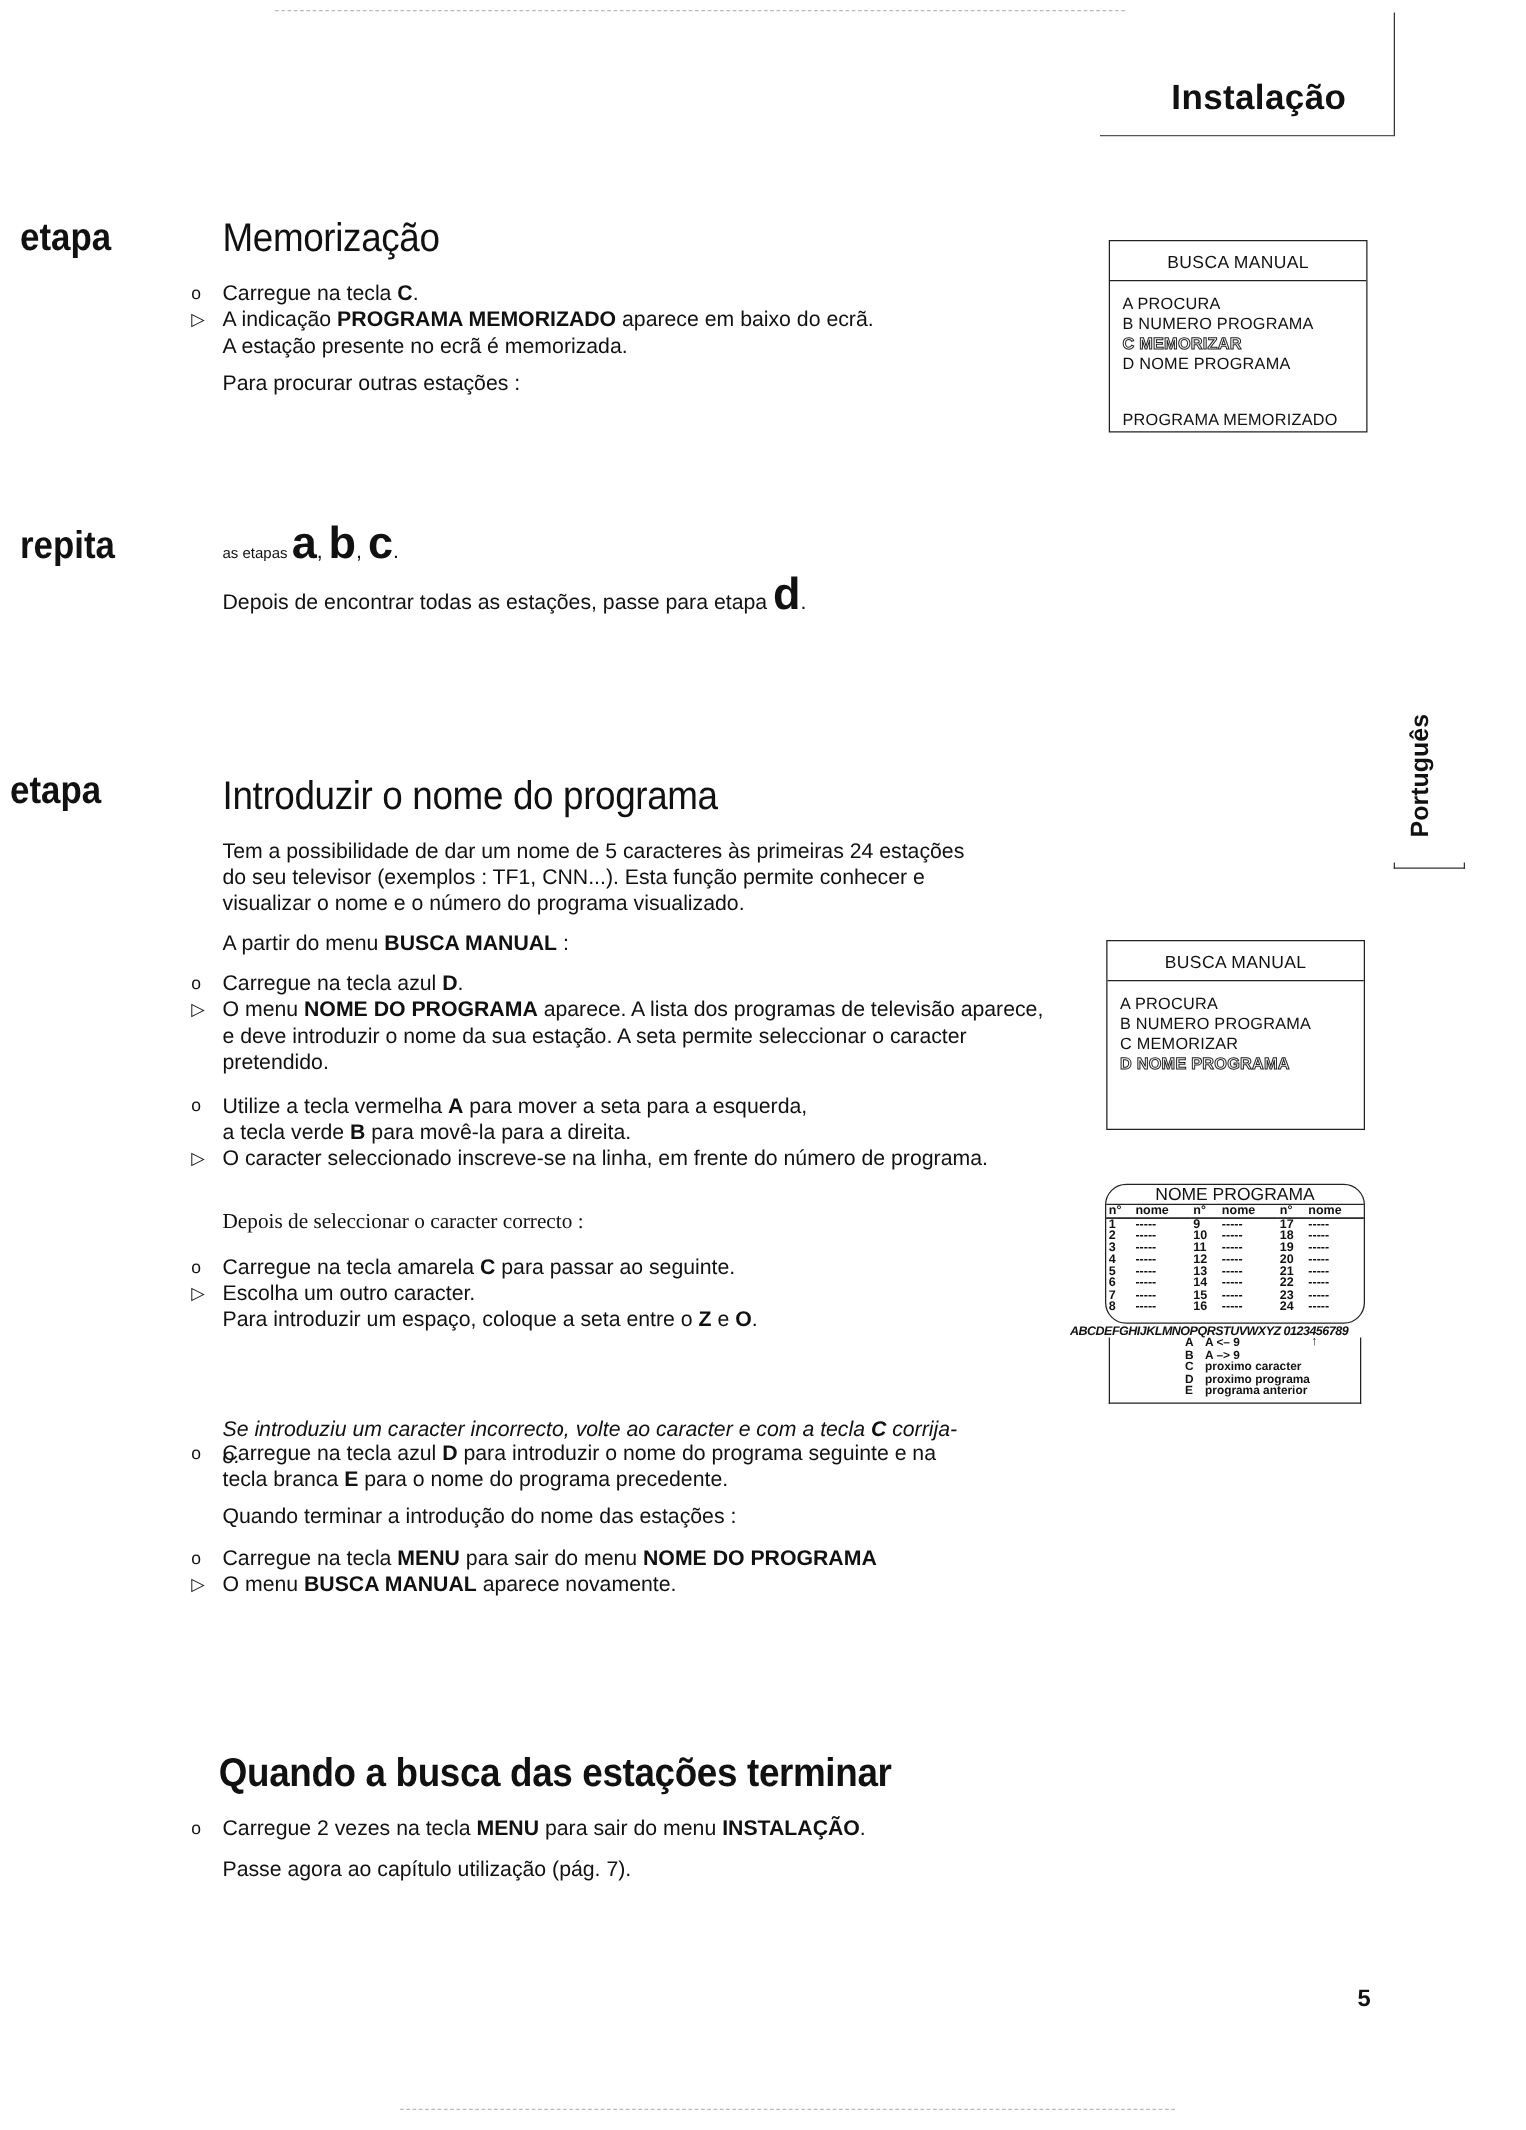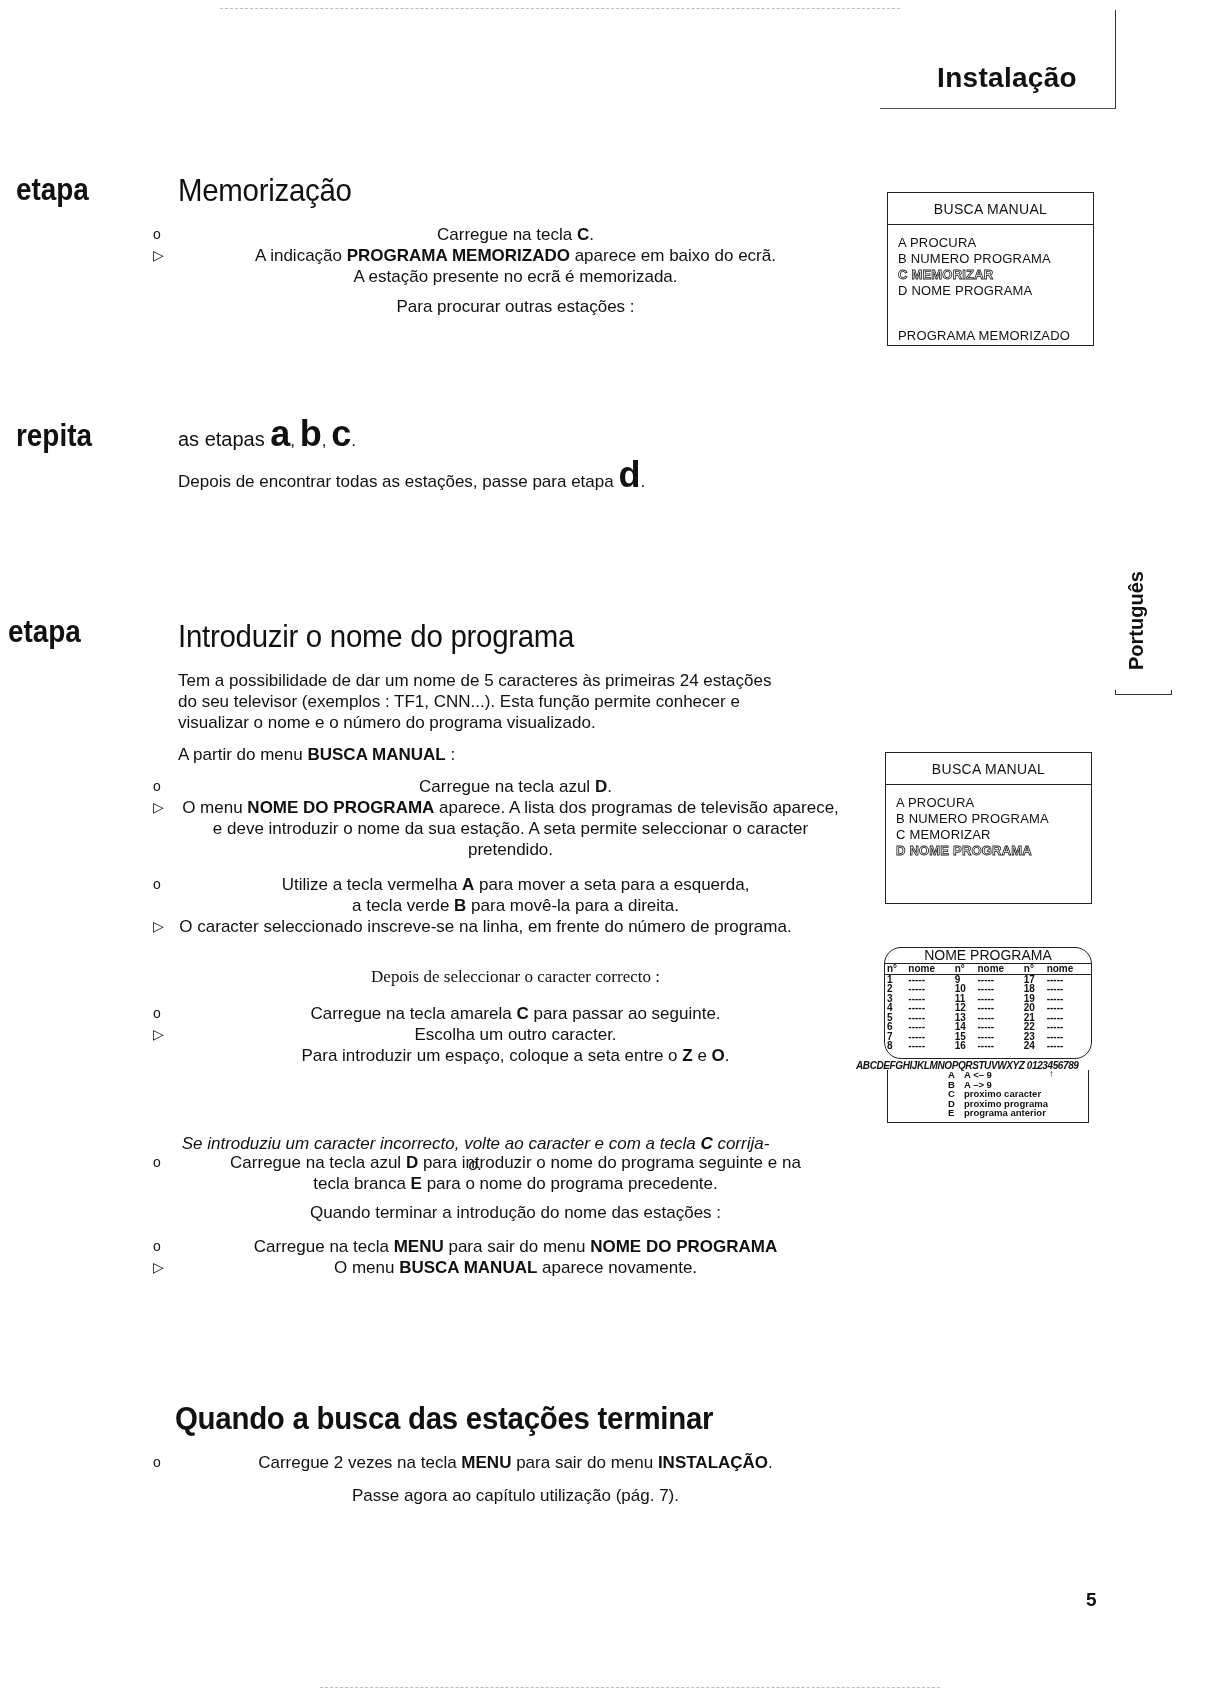--- a/index.html
+++ b/index.html
@@ -11,21 +11,21 @@
   .header-box { left: 880px; top: 10px; width: 235px; height: 98px;
                 border-right: 1.5px solid #333; border-bottom: 1.5px solid #555; }
   .header-title { position: absolute; right: 38px; bottom: 14px; font-size: 28px; font-weight: bold; letter-spacing: 0.3px; }
   .step-label { font-size: 31px; font-weight: bold; transform: scaleX(0.9); transform-origin: left; }
   .section-title { font-size: 32px; font-weight: normal; transform: scaleX(0.92); transform-origin: left; letter-spacing: -0.3px; }
   .section-title.bold { font-weight: bold; }
   .para { font-size: 17px; line-height: 21px; }
   .para b { font-weight: bold; }
   .item { position: absolute; left: 153px; width: 700px; font-size: 17px; line-height: 21px; }
   .item .bullet { position: absolute; left: 0; top: 0; width: 14px; font-size: 14px; }
-  .item .txt { margin-left: 25px; display: block; text-align: center; }
+  .item .txt { margin-left: 25px; display: block; }
   .big-letter { font-size: 36px; font-weight: bold; line-height: 20px; }
   .tv-box { border: 1.5px solid #222; background: #fff; }
   .tv-box .tv-head { text-align: center; font-size: 14px; padding: 8px 0 7px; border-bottom: 1.5px solid #222; letter-spacing: 0.3px; }
   .tv-box .tv-body { padding: 10px 10px 0 10px; font-size: 13px; line-height: 16px; letter-spacing: 0.2px; }
   .outline-text { color: #fff; -webkit-text-stroke: 0.8px #222; font-weight: bold; }
   .tv-footer { position: absolute; left: 10px; bottom: 2px; font-size: 13px; letter-spacing: 0.2px; }
   .np-box { border: 1.5px solid #222; }
   .np-title { text-align: center; font-size: 14px; line-height: 15px; border-bottom: 1.5px solid #222; }
   .np-grid { font-size: 10px; line-height: 9.5px; font-weight: bold; }
   .np-grid table { border-collapse: collapse; width: 100%; }
@@ -71,21 +71,21 @@
     <div>A PROCURA</div>
     <div>B NUMERO PROGRAMA</div>
     <div class="outline-text">C MEMORIZAR</div>
     <div>D NOME PROGRAMA</div>
   </div>
   <div class="tv-footer">PROGRAMA MEMORIZADO</div>
 </div>
 
 <div class="abs step-label" style="left:16px; top:418px;">repita</div>
 <div class="abs para" style="left:178px; top:424px;">
-  <span style="font-size:20px;">as etapas </span><span class="big-letter">a</span><span>, </span><span class="big-letter">b</span><span>, </span><span class="big-letter">c</span><span>.</span>
+  <span style="font-size:12px;">as etapas </span><span class="big-letter">a</span><span>, </span><span class="big-letter">b</span><span>, </span><span class="big-letter">c</span><span>.</span>
 </div>
 <div class="abs para" style="left:178px; top:465px;">
   <span>Depois de encontrar todas as estações, passe para etapa </span><span class="big-letter">d</span><span>.</span>
 </div>
 
 <div class="abs lang-tab">
   <div class="lang-text">Português</div>
 </div>
 <div class="abs lang-rule"></div>
 

